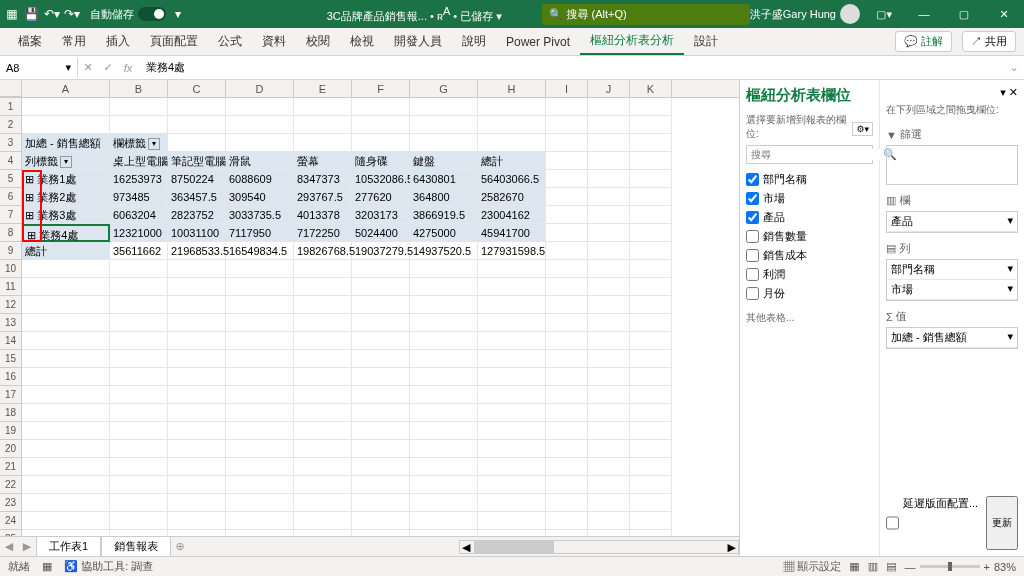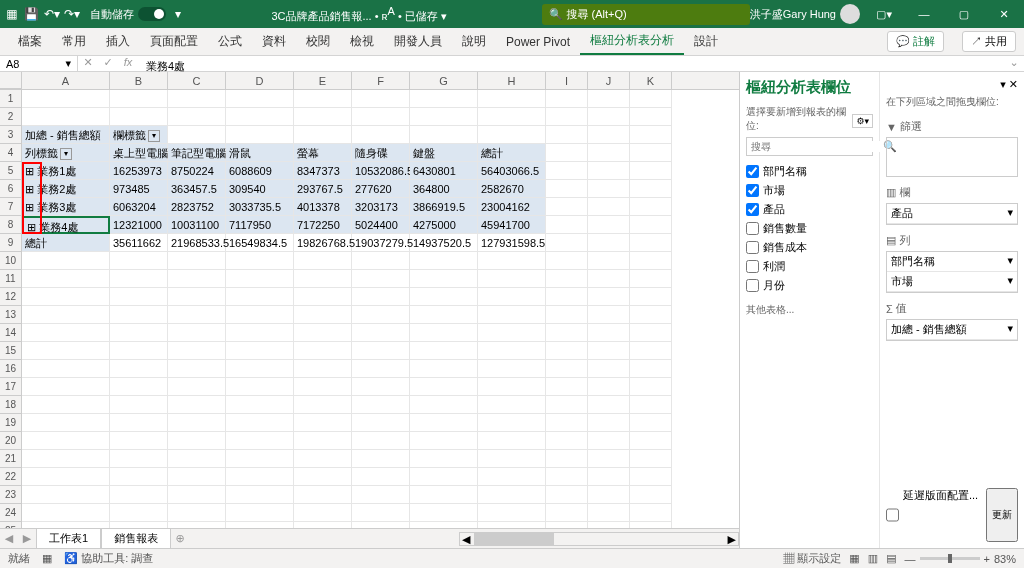--- a/index.html
+++ b/index.html
@@ -3,33 +3,33 @@
 <meta charset="utf-8">
 <style>
 *{margin:0;padding:0;box-sizing:border-box;font-family:"Microsoft YaHei","Segoe UI",sans-serif;font-size:11px}
 body{background:#fff;overflow:hidden;width:1024px;height:576px;position:relative}
 .titlebar{height:28px;background:#1a7246;color:#fff;display:flex;align-items:center;padding:0 4px}
 .tb-left{display:flex;align-items:center;gap:4px}
 .tb-icon{width:16px;height:16px;display:flex;align-items:center;justify-content:center;cursor:pointer;font-size:12px}
 .autosave{display:flex;align-items:center;gap:4px;font-size:11px;margin-left:6px}
 .toggle{width:28px;height:14px;background:#0d5232;border-radius:7px;position:relative}
 .toggle::after{content:"";position:absolute;right:2px;top:2px;width:10px;height:10px;background:#fff;border-radius:50%}
-.tb-title{flex:1;text-align:center;padding-left:30px;font-size:11px}
+.tb-title{flex:1;text-align:right;padding-left:30px;font-size:11px}
 .searchbox{background:#4d7c0f;border-radius:3px;padding:3px 8px;width:208px;font-size:11px;margin-left:40px}
 .tb-right{display:flex;align-items:center;gap:8px;margin-left:auto}
 .user{display:flex;align-items:center;gap:4px;font-size:11px}
 .avatar{width:20px;height:20px;border-radius:50%;background:#ddd}
 .winbtn{width:32px;height:28px;display:flex;align-items:center;justify-content:center;cursor:pointer;font-size:11px}
 .ribbon{height:28px;background:#f3f2f1;display:flex;align-items:center;padding:0 8px;border-bottom:1px solid #d4d4d4}
 .tab{padding:4px 10px;cursor:pointer;font-size:12px;color:#333}
 .tab.active{color:#107c41;border-bottom:2px solid #107c41}
-.rib-right{margin-left:auto;display:flex;gap:18px}
+.rib-right{margin-left:auto;display:flex;gap:10px}
 .rbtn{padding:2px 8px;border:1px solid #ccc;border-radius:3px;font-size:11px;cursor:pointer;background:#fff}
 .rbtn.green{color:#107c41}
-.formulabar{height:16px;display:flex;border-bottom:1px solid #d4d4d4;background:#fff}
+.formulabar{height:24px;display:flex;align-items:center;border-bottom:1px solid #d4d4d4;background:#fff}
 .namebox{width:78px;border-right:1px solid #d4d4d4;padding:3px 6px;font-size:11px;display:flex;align-items:center;justify-content:space-between}
 .fbicon{width:20px;text-align:center;color:#999;cursor:pointer}
 .fval{padding:3px 8px;font-size:11px;flex:1}
 .main{display:flex;height:476px}
 .sheet{flex:1;position:relative;overflow:hidden}
 .colhdr{display:flex;height:18px;background:#f3f2f1;border-bottom:1px solid #ccc}
 .rowhdrw{width:22px;background:#f3f2f1;border-right:1px solid #ccc;border-bottom:1px solid #ccc}
 .ch{border-right:1px solid #ccc;text-align:center;font-size:11px;line-height:18px;color:#555}
 .ch.A{width:88px}.ch.B,.ch.C,.ch.E,.ch.F{width:58px}.ch.D,.ch.G,.ch.H{width:68px}.ch.I,.ch.J,.ch.K{width:42px}
 .grid{position:relative}

